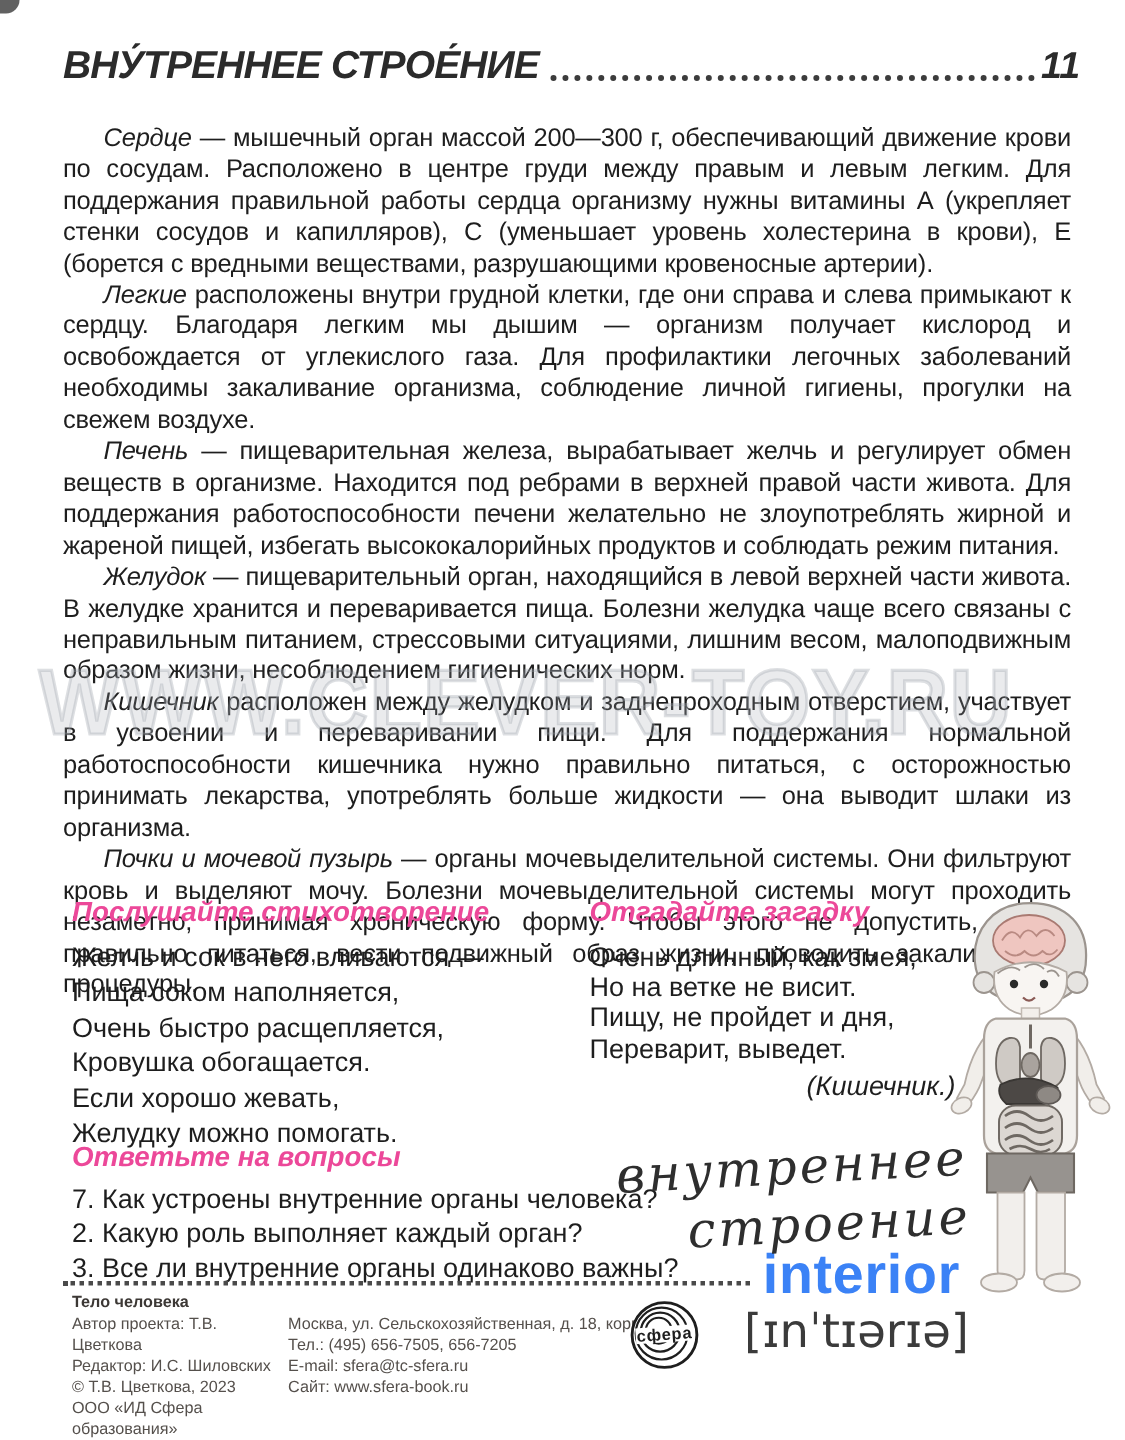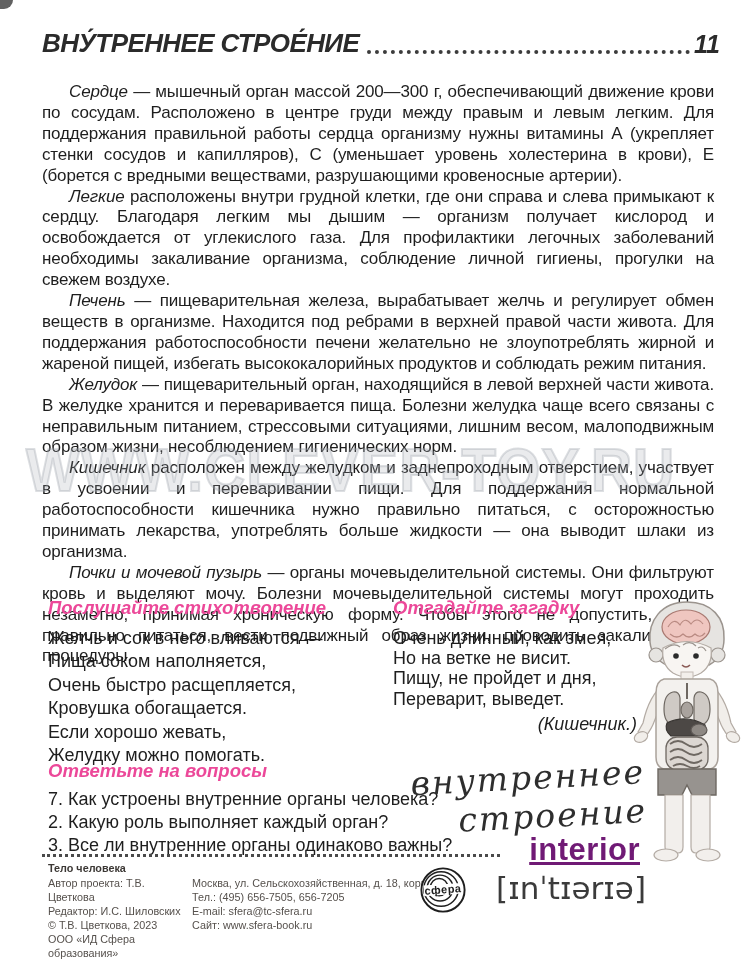--- a/index.html
+++ b/index.html
@@ -52,22 +52,22 @@
   .questions .sec-heading { margin-bottom:6px; }
   .question-item { line-height:23.2px; white-space:nowrap; }
   
   .vocab { position:absolute; right:104px; top:752px; width:290px; text-align:right; }
   .hw-group { transform:rotate(-3deg); transform-origin:right center; color:#2e2e2e; }
   .hw {
     font-family:"DejaVu Serif", serif; font-style:italic;
     font-size:33px; line-height:39px; letter-spacing:2px;
   }
   .eng {
-    font-weight:bold; font-size:31px; line-height:40px;
-    letter-spacing:0.5px; color:#701a75; padding-right:6px;text-decoration:underline;
+    font-weight:bold; font-size:37px; line-height:40px;
+    letter-spacing:0.5px; color:#3b82f6; padding-right:6px;
   }
   .ipa {
     font-family:"DejaVu Sans", sans-serif; font-size:31px;
     line-height:37px; color:#3b3b3b;
   }
   
   .child-illustration { position:absolute; left:628px; top:597px; width:118px; height:268px; }
   
   .footer-rule { position:absolute; left:42px; top:854px; width:458px; border-top:3px dotted #4a4a4a; }
   .footer {

